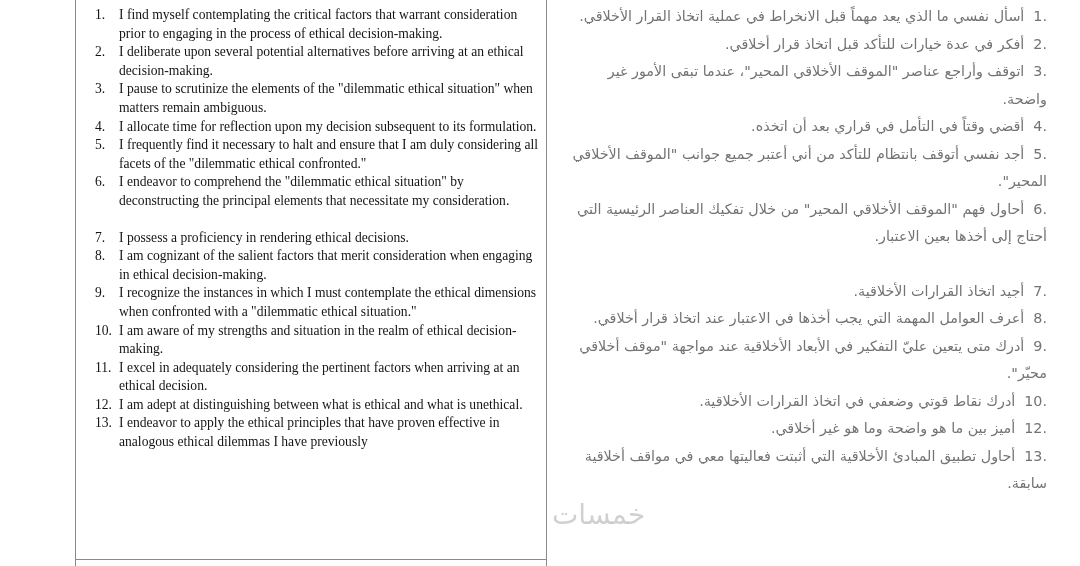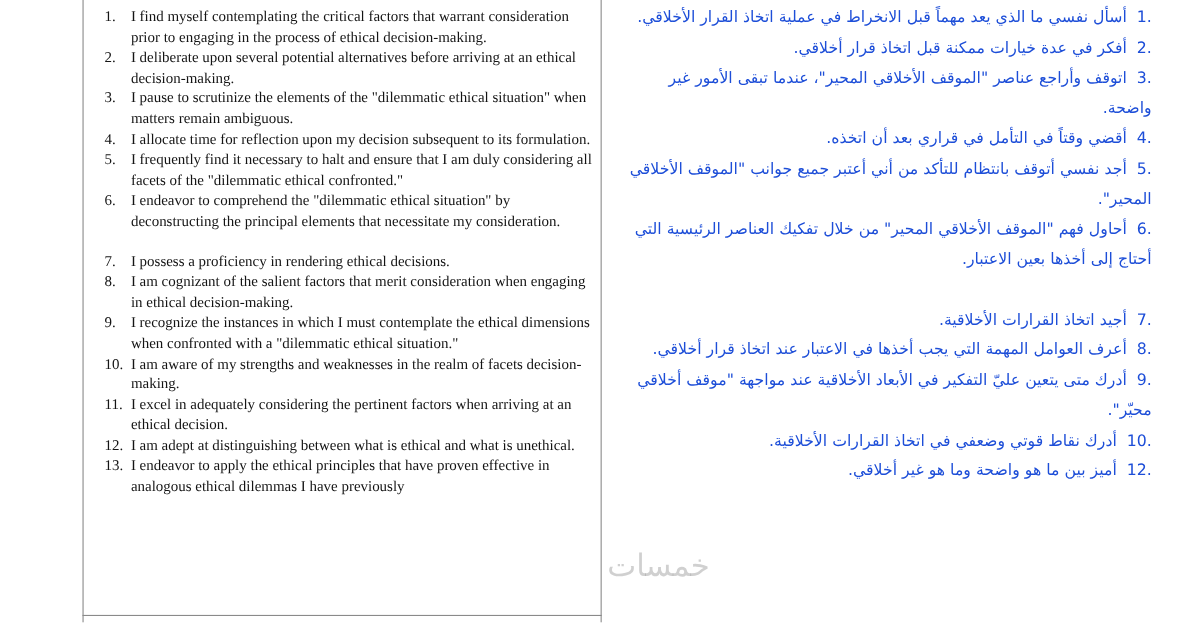--- a/index.html
+++ b/index.html
@@ -24,21 +24,21 @@
   }
   .item-en { display:flex; }
   .item-en .num { flex:0 0 24px; width:24px; }
   .item-en .txt { flex:1; }
   .item-en.gap { margin-bottom:18px; }
 
   
   .col-ar {
     position:absolute; left:560px; top:3px; width:487px;
     direction:rtl; text-align:right;
-    color:#1d4ed8; font-size:14.3px; line-height:27.5px;
+    color:#737373; font-size:14.3px; line-height:27.5px;
     font-family:"DejaVu Sans", sans-serif;
   }
   .item-ar { direction:rtl; }
   .item-ar .num {
     display:inline-block; direction:ltr;
     margin-left:9px;
   }
   .item-ar.gap { margin-bottom:27px; }
 
   .watermark {
@@ -90,42 +90,42 @@
     <div class="item-en">
       <span class="num">8.</span>
       <span class="txt">I am cognizant of the salient factors that merit consideration when engaging in ethical decision-making.</span>
     </div>
     <div class="item-en">
       <span class="num">9.</span>
       <span class="txt">I recognize the instances in which I must contemplate the ethical dimensions when confronted with a "dilemmatic ethical situation."</span>
     </div>
     <div class="item-en">
       <span class="num">10.</span>
-      <span class="txt">I am aware of my strengths and weaknesses in the realm of facets decision-making.</span>
+      <span class="txt">I am aware of my strengths and situation in the realm of ethical decision-making.</span>
     </div>
     <div class="item-en">
       <span class="num">11.</span>
       <span class="txt">I excel in adequately considering the pertinent factors when arriving at an ethical decision.</span>
     </div>
     <div class="item-en">
       <span class="num">12.</span>
       <span class="txt">I am adept at distinguishing between what is ethical and what is unethical.</span>
     </div>
     <div class="item-en">
       <span class="num">13.</span>
       <span class="txt">I endeavor to apply the ethical principles that have proven effective in analogous ethical dilemmas I have previously</span>
     </div>
   </div>
 
   <div class="col-ar">
     <div class="item-ar">
       <span class="num" dir="ltr">1.</span><span class="txt">أسأل نفسي ما الذي يعد مهماً قبل الانخراط في عملية اتخاذ القرار الأخلاقي.</span>
     </div>
     <div class="item-ar">
-      <span class="num" dir="ltr">2.</span><span class="txt">أفكر في عدة خيارات ممكنة قبل اتخاذ قرار أخلاقي.</span>
+      <span class="num" dir="ltr">2.</span><span class="txt">أفكر في عدة خيارات للتأكد قبل اتخاذ قرار أخلاقي.</span>
     </div>
     <div class="item-ar">
       <span class="num" dir="ltr">3.</span><span class="txt">اتوقف وأراجع عناصر "الموقف الأخلاقي المحير"، عندما تبقى الأمور غير واضحة.</span>
     </div>
     <div class="item-ar">
       <span class="num" dir="ltr">4.</span><span class="txt">أقضي وقتاً في التأمل في قراري بعد أن اتخذه.</span>
     </div>
     <div class="item-ar">
       <span class="num" dir="ltr">5.</span><span class="txt">أجد نفسي أتوقف بانتظام للتأكد من أني أعتبر جميع جوانب "الموقف الأخلاقي المحير".</span>
     </div>
@@ -140,17 +140,20 @@
     </div>
     <div class="item-ar">
       <span class="num" dir="ltr">9.</span><span class="txt">أدرك متى يتعين عليّ التفكير في الأبعاد الأخلاقية عند مواجهة "موقف أخلاقي محيّر".</span>
     </div>
     <div class="item-ar">
       <span class="num" dir="ltr">10.</span><span class="txt">أدرك نقاط قوتي وضعفي في اتخاذ القرارات الأخلاقية.</span>
     </div>
     <div class="item-ar">
       <span class="num" dir="ltr">12.</span><span class="txt">أميز بين ما هو واضحة وما هو غير أخلاقي.</span>
     </div>
+    <div class="item-ar">
+      <span class="num" dir="ltr">13.</span><span class="txt">أحاول تطبيق المبادئ الأخلاقية التي أثبتت فعاليتها معي في مواقف أخلاقية سابقة.</span>
+    </div>
   </div>
 
   <div class="watermark">خمسات</div>
 
 </div>
 
 </body></html>

